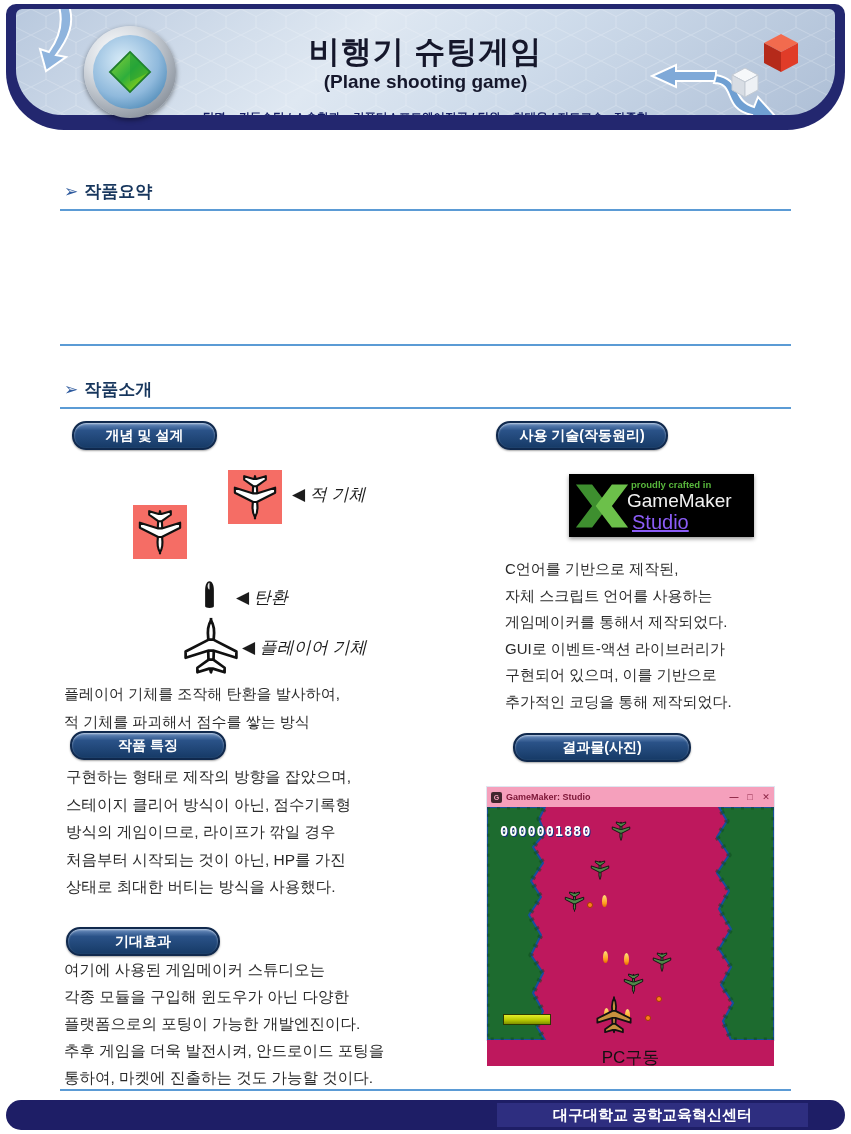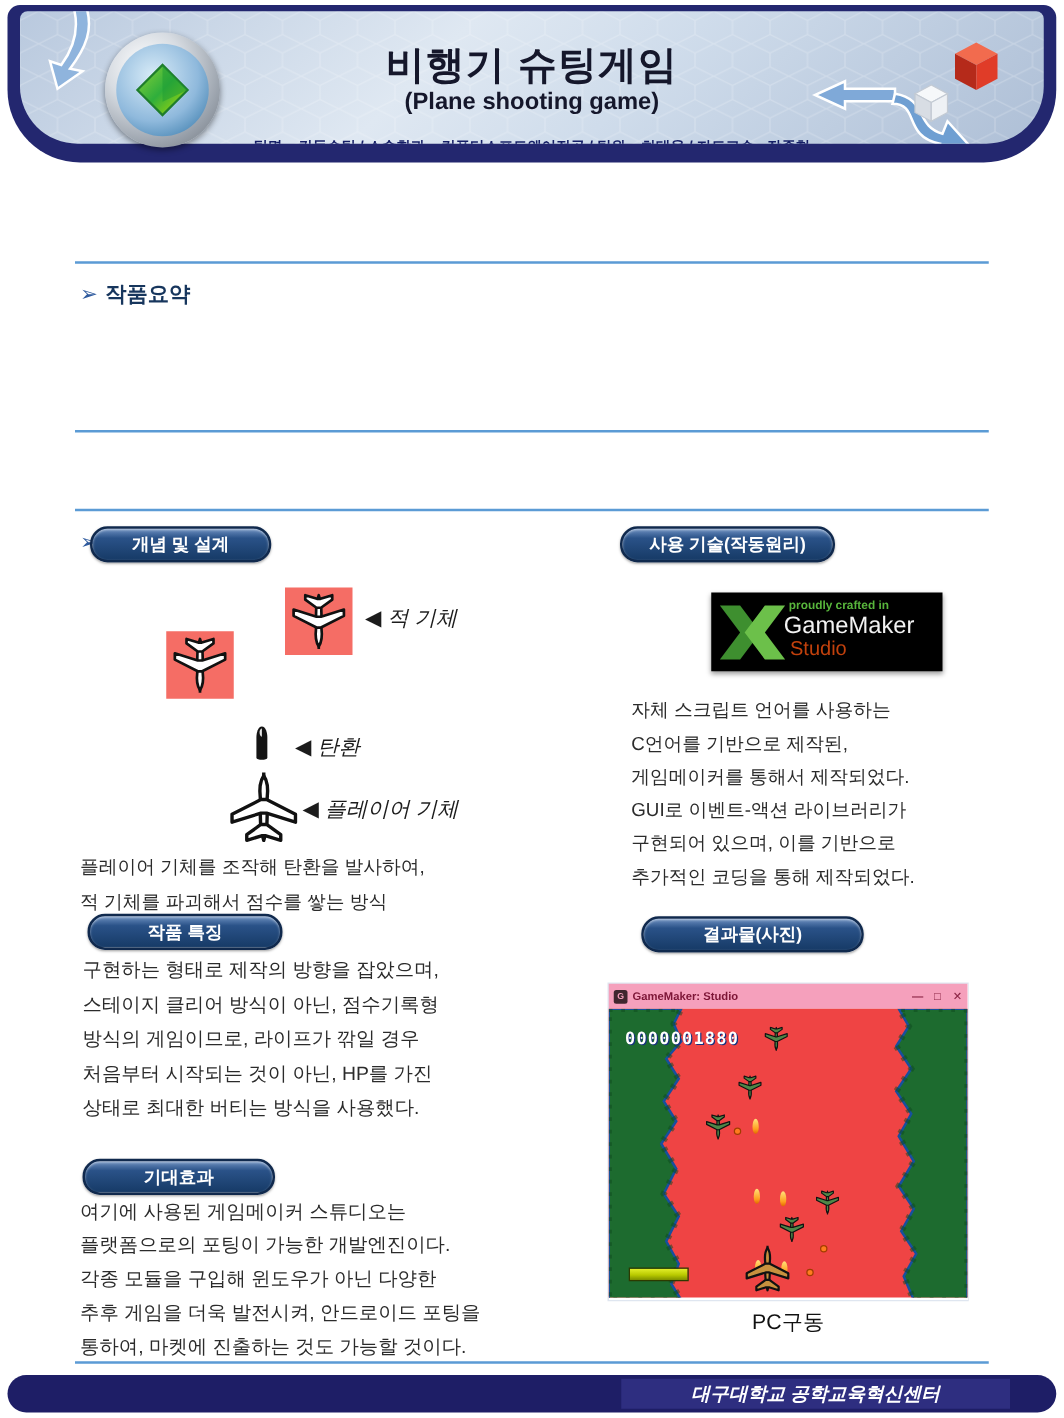--- a/index.html
+++ b/index.html
@@ -19,21 +19,21 @@
         box-shadow:0 2px 5px rgba(0,0,0,.45);}
   .logo-inner{position:absolute;left:9px;top:9px;width:74px;height:74px;border-radius:50%;
         background:radial-gradient(circle at 40% 35%,#d9ecf8,#8fb9dc 55%,#3f7fae 90%);
         display:flex;align-items:center;justify-content:center;}
   .title-wrap{left:0;top:26px;width:100%;text-align:center;}
   .main-title{font-size:31px;font-weight:bold;color:#15172b;letter-spacing:1px;line-height:34px;}
   .sub-title{font-size:19px;font-weight:bold;color:#15172b;line-height:25px;}
   .team-line{left:0;top:101px;width:100%;text-align:center;font-size:11.5px;font-weight:bold;color:#141e66;}
 
   
-  .sec-head{font-size:17px;font-weight:bold;color:#17365d;white-space:nowrap;margin-top:44px;}
+  .sec-head{font-size:17px;font-weight:bold;color:#17365d;white-space:nowrap;}
   .sec-head .marker{color:#2e5a9e;margin-right:6px;font-weight:normal;}
   .hline{height:2px;background:#5b9bd5;}
 
   
   .pill{border-radius:14px;border:2px solid #10294d;color:#fff;font-weight:bold;font-size:14px;
         display:flex;align-items:center;justify-content:center;white-space:nowrap;
         background:linear-gradient(180deg,#6c8fc0 0%,#2a5288 30%,#163a66 100%);
         box-shadow:inset 0 1px 2px rgba(255,255,255,.55),0 1px 2px rgba(0,0,0,.35);}
 
   
@@ -44,43 +44,43 @@
   .effect-lines .tline{line-height:27px;font-size:15.5px;}
   .tech-lines .tline{line-height:26.5px;font-size:15px;}
   .icon-label{font-size:17px;color:#1c1c1c;white-space:nowrap;font-style:italic;}
 
   .red-square{width:54px;height:54px;background:#f56d65;display:flex;align-items:center;justify-content:center;}
 
   
   .gm-logo{width:185px;height:63px;background:#000;box-shadow:0 2px 4px rgba(0,0,0,.4);overflow:hidden;}
   .gm-tagline{position:absolute;left:62px;top:5px;font-size:9.5px;color:#58b63c;font-weight:bold;}
   .gm-name{position:absolute;left:58px;top:16px;font-size:19px;color:#f2f2f2;}
-  .gm-sub{position:absolute;left:63px;top:37px;font-size:16px;color:#c2410c;}
+  .gm-sub{position:absolute;left:63px;top:37px;font-size:20px;color:#8b5cf6;text-decoration:underline;}
 
   
   .game-window{left:487px;top:787px;width:287px;height:253px;box-shadow:0 0 0 1px #dfe6f0;}
   .titlebar{position:absolute;left:0;top:0;width:100%;height:20px;background:#f5a0bc;
             display:flex;align-items:center;}
   .titlebar .win-icon{width:11px;height:11px;margin:0 4px 0 4px;background:#40262e;border-radius:2px;
             color:#f5a0bc;font-size:7px;font-weight:bold;display:flex;align-items:center;justify-content:center;}
   .titlebar .win-title{font-size:9px;color:#7c1536;font-weight:bold;flex:1;}
   .win-btn{font-size:9px;color:#8a2444;width:16px;text-align:center;font-weight:bold;}
-  .game-area{position:absolute;left:0;top:20px;width:287px;height:231px;background:#ef4444;overflow:hidden;}
+  .game-area{position:absolute;left:0;top:20px;width:287px;height:259px;background:#be185d;overflow:hidden;}
   .score{position:absolute;left:13px;top:16px;color:#fff;font-family:"DejaVu Sans Mono",monospace;
          font-size:13.5px;font-weight:bold;letter-spacing:1px;text-shadow:1px 1px 0 #16307e;}
   .sprite{position:absolute;}
   .gbullet{position:absolute;width:5px;height:12px;border-radius:50% 50% 45% 45%;
           background:linear-gradient(180deg,#ffe27a,#ff9d1e 70%,#e06a00);}
   .gdot{position:absolute;width:4px;height:4px;border-radius:50%;background:#ff7c1e;border:1px solid #a33c00;}
   .hp-bar{position:absolute;left:16px;top:207px;width:46px;height:9px;border:1px solid #2d3a00;
           background:linear-gradient(180deg,#e2ee2a 0%,#b9c900 55%,#7e8f00 100%);}
   .caption{font-size:17px;color:#111;text-align:center;}
 
   
-  .footer-bar{left:6px;top:1100px;width:839px;height:30px;background:#1e1e66;border-radius:15px;font-style:italic;}
+  .footer-bar{left:6px;top:1100px;width:839px;height:30px;background:#1e1e66;border-radius:15px;}
   .footer-box{position:absolute;left:491px;top:3px;width:311px;height:24px;background:#2e2e80;
           display:flex;align-items:center;justify-content:center;color:#fff;font-weight:bold;font-size:15px;}
 </style>
 </head>
 <body>
 
 <svg width="0" height="0" style="position:absolute">
   <defs>
     <symbol id="plane" viewBox="0 0 64 64">
       <path d="M32 1 L32 9" stroke="#111" stroke-width="3"></path>
@@ -195,40 +195,40 @@
       <div class="tline">구현하는 형태로 제작의 방향을 잡았으며,</div>
       <div class="tline">스테이지 클리어 방식이 아닌, 점수기록형</div>
       <div class="tline">방식의 게임이므로, 라이프가 깎일 경우</div>
       <div class="tline">처음부터 시작되는 것이 아닌, HP를 가진</div>
       <div class="tline">상태로 최대한 버티는 방식을 사용했다.</div>
     </div>
 
   <div class="abs pill" style="left:66px;top:927px;width:150px;height:25px;">기대효과</div>
   <div class="abs effect-lines" style="left:64px;top:956px;">
       <div class="tline">여기에 사용된 게임메이커 스튜디오는</div>
+      <div class="tline">각종 모듈을 구입해 윈도우가 아닌 다양한</div>
       <div class="tline">플랫폼으로의 포팅이 가능한 개발엔진이다.</div>
-      <div class="tline">각종 모듈을 구입해 윈도우가 아닌 다양한</div>
       <div class="tline">추후 게임을 더욱 발전시켜, 안드로이드 포팅을</div>
       <div class="tline">통하여, 마켓에 진출하는 것도 가능할 것이다.</div>
     </div>
 
   <div class="abs pill" style="left:496px;top:421px;width:168px;height:25px;">사용 기술(작동원리)</div>
 
   <div class="abs gm-logo" style="left:537px;top:474px;margin-left:32px;">
     <svg class="abs" style="left:6px;top:8px;width:54px;height:48px;">
         <use href="#gmx"></use>
       </svg>
     <div class="gm-tagline">proudly crafted in</div>
     <div class="gm-name">GameMaker</div>
     <div class="gm-sub">Studio</div>
   </div>
 
   <div class="abs tech-lines" style="left:505px;top:556px;">
+      <div class="tline">C언어를 기반으로 제작된,</div>
       <div class="tline">자체 스크립트 언어를 사용하는</div>
-      <div class="tline">C언어를 기반으로 제작된,</div>
       <div class="tline">게임메이커를 통해서 제작되었다.</div>
       <div class="tline">GUI로 이벤트-액션 라이브러리가</div>
       <div class="tline">구현되어 있으며, 이를 기반으로</div>
       <div class="tline">추가적인 코딩을 통해 제작되었다.</div>
     </div>
 
   <div class="abs pill" style="left:513px;top:733px;width:174px;height:25px;">결과물(사진)</div>
 
   <div class="abs game-window">
     <div class="titlebar">

